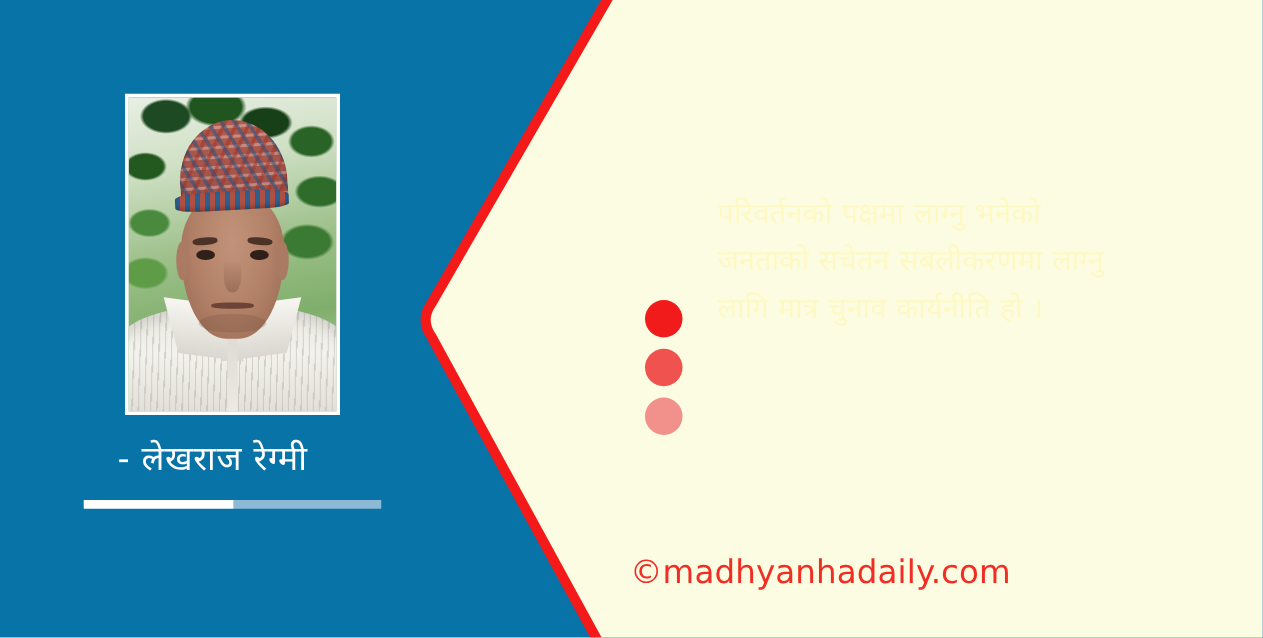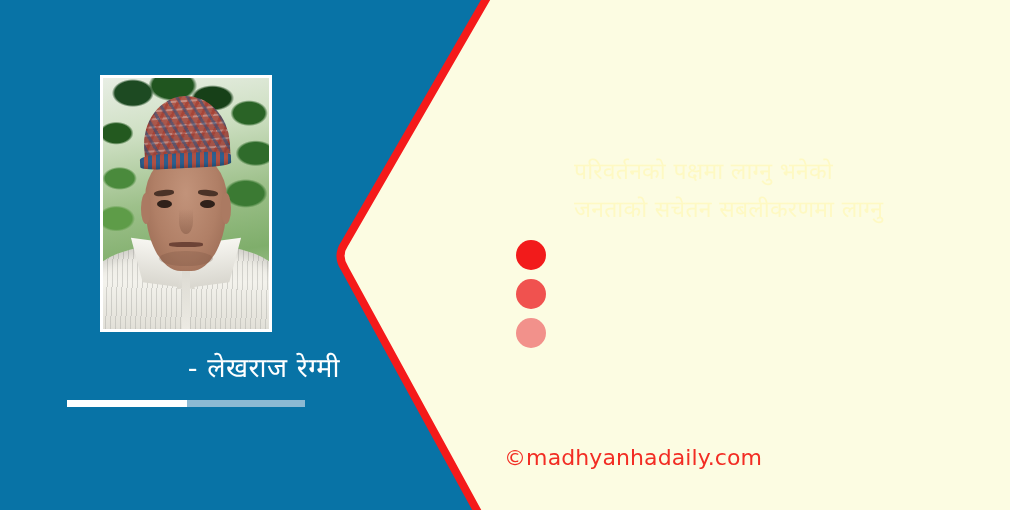--- a/index.html
+++ b/index.html
@@ -213,21 +213,21 @@
     transform: rotate(-3deg);
     box-shadow: inset 0 -2px 4px rgba(0,0,0,.25);
   }
 
   
   #attribution-name {
     position: absolute;
     left: 0;
     top: 351px;
     width: 340px;
-    text-align: right;
+    text-align: center;
     color: #ffffff;
     font-size: 27px;
     line-height: 34px;
     letter-spacing: .5px;
     white-space: nowrap;
   }
   #attribution-rule {
     position: absolute;
     left: 67px;
     top: 400px;
@@ -262,21 +262,21 @@
     line-height: 38px;
     letter-spacing: .2px;
   }
   #quote-text .quote-line { white-space: nowrap; }
 
   #site-credit {
     position: absolute;
     left: 504px;
     top: 445px;
     color: #f22d24;
-    font-size: 22px;
+    font-size: 26px;
     line-height: 26px;
     letter-spacing: .1px;
   }
 </style>
 </head>
 <body>
 
 <div id="quote-card">
 
   <div id="chevron-panel">
@@ -320,17 +320,18 @@
 
   <div id="quote-dots">
     <div class="quote-dot" style="background: rgb(242, 27, 27);"></div>
     <div class="quote-dot" style="background: rgb(240, 82, 79);"></div>
     <div class="quote-dot" style="background: rgb(242, 145, 139);"></div>
   </div>
 
   <div id="quote-text">
       <div class="quote-line">परिवर्तनको पक्षमा लाग्नु भनेको</div>
       <div class="quote-line">जनताको सचेतन सबलीकरणमा लाग्नु</div>
+      <div class="quote-line">लागि मात्र चुनाव कार्यनीति हो ।</div>
     </div>
 
   <div id="site-credit">©madhyanhadaily.com</div>
 
 </div>
 
 </body></html>

